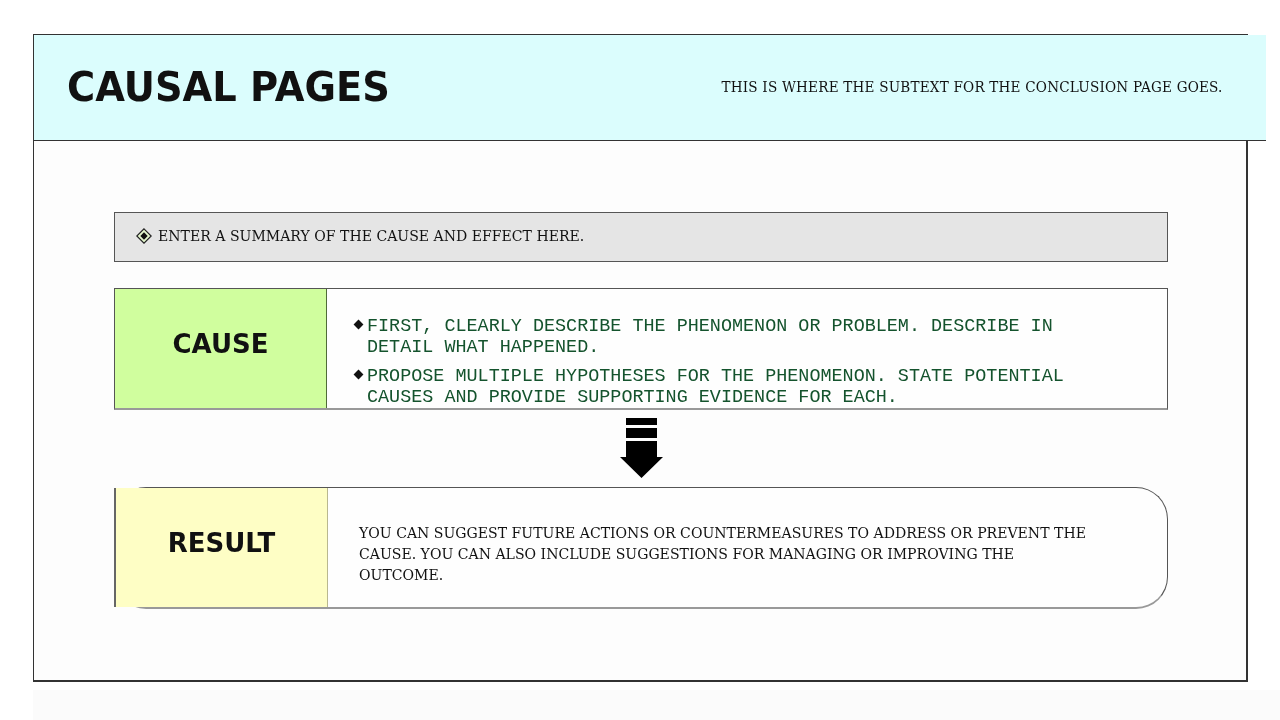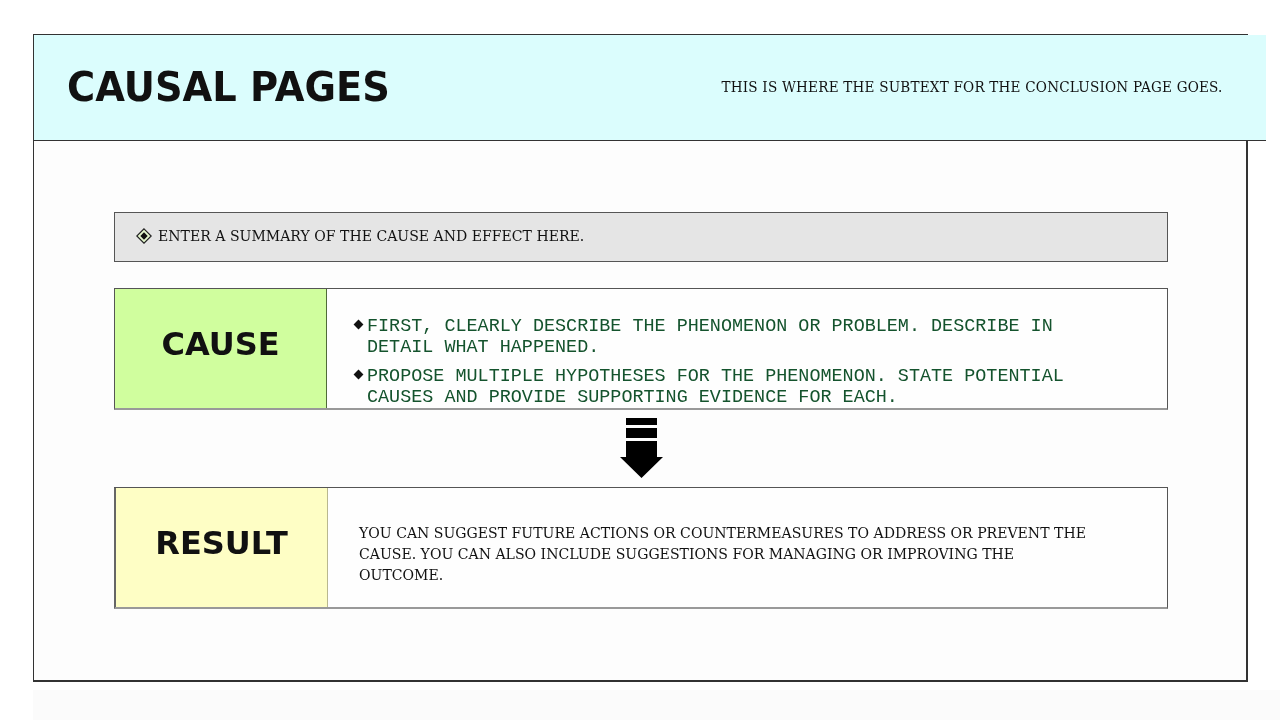--- a/index.html
+++ b/index.html
@@ -95,38 +95,38 @@
     .row {
       position: absolute;
       left: 80px;
       width: 1052px;
       height: 119px;
       border: 1px solid #555;
       border-bottom: 2px solid #999;
       background: #fefefe;
     }
     .row.cause { top: 253px; }
-    .row.result { top: 452px; }
+    .row.result { top: 452px; border-radius: 32px; }
     .row-label {
       position: absolute;
       left: 0;
       top: 0;
       width: 211px;
       height: 119px;
       border-right: 1px solid #556b3a;
       display: flex;
       align-items: center;
       justify-content: center;
     }
     .cause .row-label { background: #d0fe9e; border-right-color: #4f6b37; }
     .result .row-label { background: #fefec5; border-right-color: #b9b88f; border-left: 2px solid #666; left: -1px; }
     .row-label-text {
       font-family: "DejaVu Sans", sans-serif;
       font-weight: bold;
-      font-size: 32px;
+      font-size: 26px;
       color: #111;
       margin-top: -10px;
     }
     .cause-bullets {
       position: absolute;
       left: 240px;
       top: 27px;
       width: 790px;
       margin: 0;
       padding: 0;

